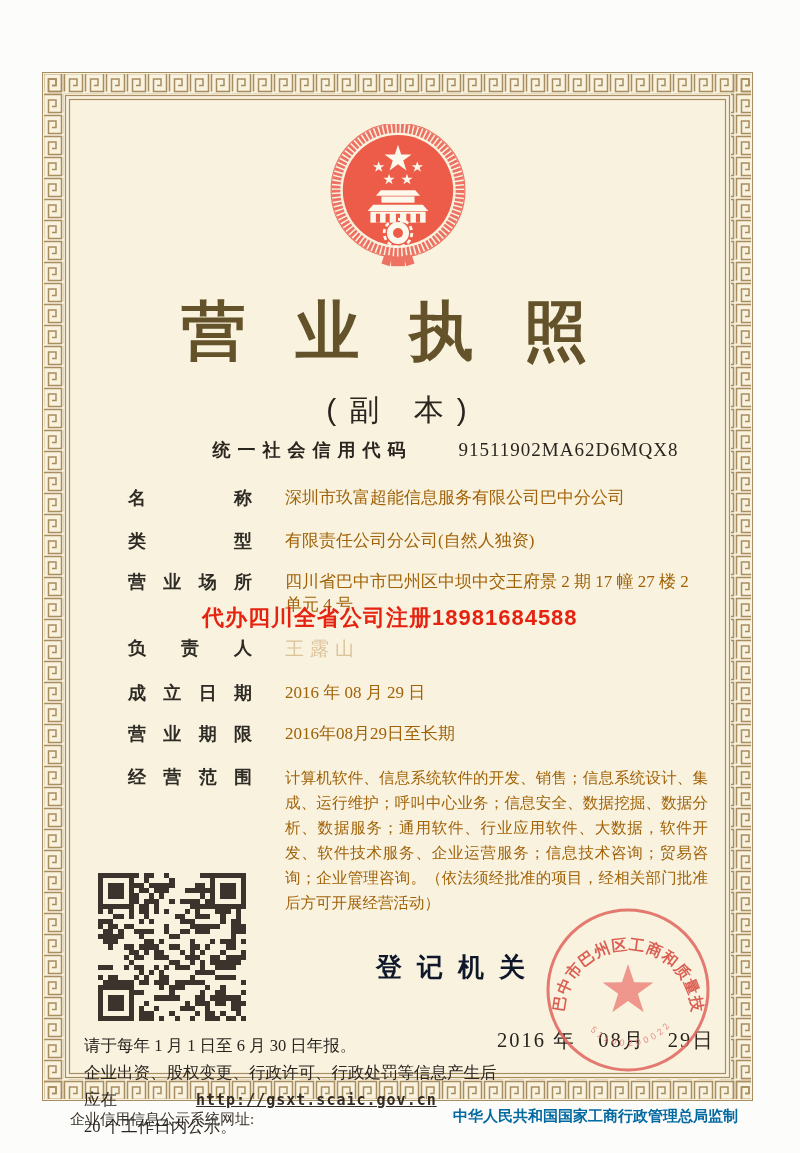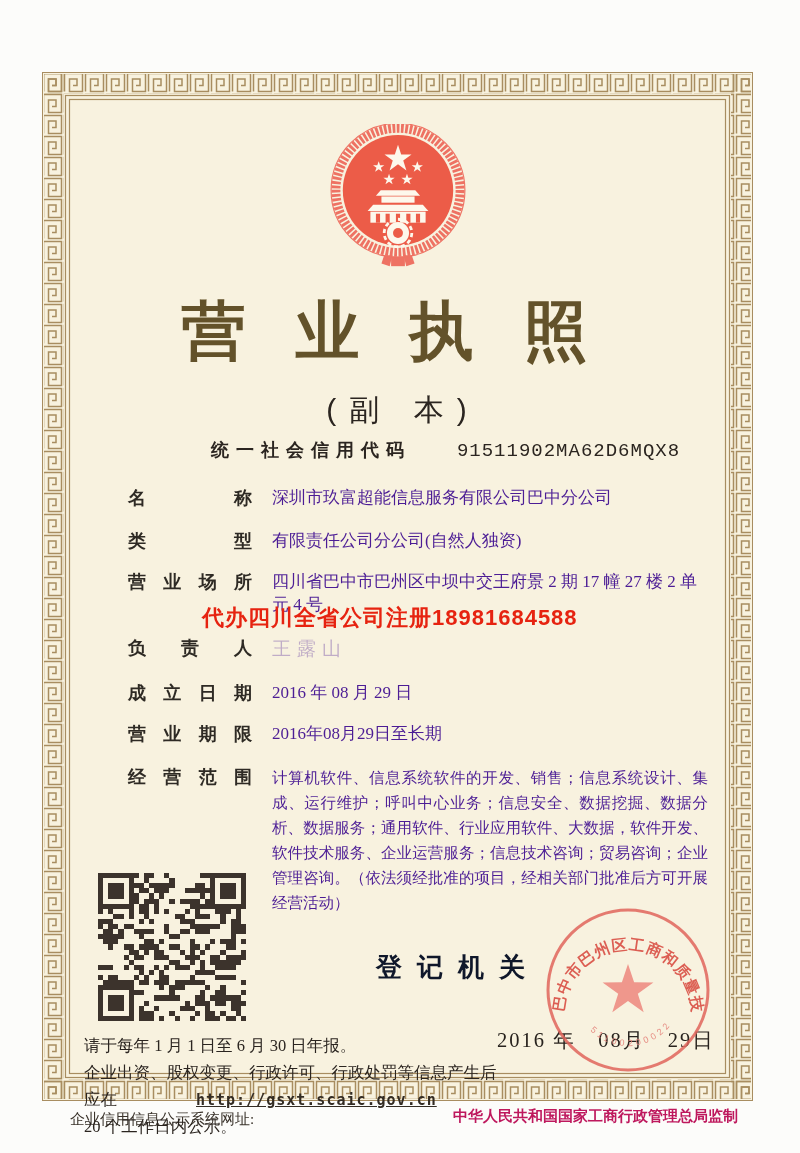--- a/index.html
+++ b/index.html
@@ -22,30 +22,30 @@
   }
   .subtitle{
     left:0;right:0;top:318px;text-align:center;
     font-size:30px;color:#2b2520;letter-spacing:13px;padding-left:11px;
   }
   .codeline{
     left:0;right:0;top:366px;display:flex;justify-content:center;gap:14px;
     transform:translateX(48px);align-items:baseline;
   }
   .codeline .clabel{font-size:18px;font-weight:700;letter-spacing:7px;color:#2b2520;}
-  .codeline .cvalue{font-size:19px;font-family:Liberation Mono, monospace;color:#2b2520;letter-spacing:1px;margin-left:32px;}
+  .codeline .cvalue{font-size:19px;font-family:Liberation Serif, serif;color:#2b2520;letter-spacing:1px;margin-left:32px;}
 
   .rows{left:86px;top:414px;width:580px;}
   .row{display:flex;align-items:flex-start;}
   .jlabel{
     width:124px;flex:none;display:flex;justify-content:space-between;
     font-size:18px;font-weight:600;color:#2e2a24;
   }
   .val{
-    margin-left:20px;flex:1;font-size:17px;color:#4c1d95;
+    margin-left:33px;flex:1;font-size:17px;color:#a16207;
     font-family:"Liberation Serif","DejaVu Serif",serif;
   }
   .mt-a{margin-top:19px}.mt-b{margin-top:17px}.mt-c{margin-top:20px}
   .mt-d{margin-top:19px}.mt-e{margin-top:17px}.mt-f{margin-top:19px}
   .ghost{opacity:.32;font-size:19px;letter-spacing:6px;}
   .scope{font-size:15.5px;line-height:25px;text-align:justify;}
 
   .watermark{
     left:160px;top:531px;z-index:9;white-space:nowrap;
     font-size:22px;font-weight:700;color:#e62310;letter-spacing:1px;
@@ -64,21 +64,21 @@
 
   .notes{left:42px;top:960px;width:414px;z-index:8;
     font-size:16.5px;line-height:27px;color:#2b2520;
     font-family:"Liberation Serif","DejaVu Serif",serif;}
   .url{
     left:154px;top:1019px;z-index:8;font-family:"DejaVu Sans Mono","Liberation Mono",monospace;
     font-size:15px;font-weight:700;color:#332c24;text-decoration:underline;letter-spacing:1px;
   }
   .footer-left{position:absolute;left:70px;top:1110px;font-size:15px;color:#3a332b;
     font-family:"Liberation Serif","DejaVu Serif",serif;}
-  .footer-right{position:absolute;right:62px;top:1107px;font-size:15px;color:#be185d;
+  .footer-right{position:absolute;right:62px;top:1107px;font-size:15px;color:#0369a1;
     font-family:"Liberation Serif","DejaVu Serif",serif;font-weight:600;text-align:right;}
 </style>
 </head>
 <body>
 
 <div class="certificate">
 
   <svg class="border-svg" width="711" height="1029">
     <defs>
       <pattern id="mk" width="21" height="21" patternUnits="userSpaceOnUse">

